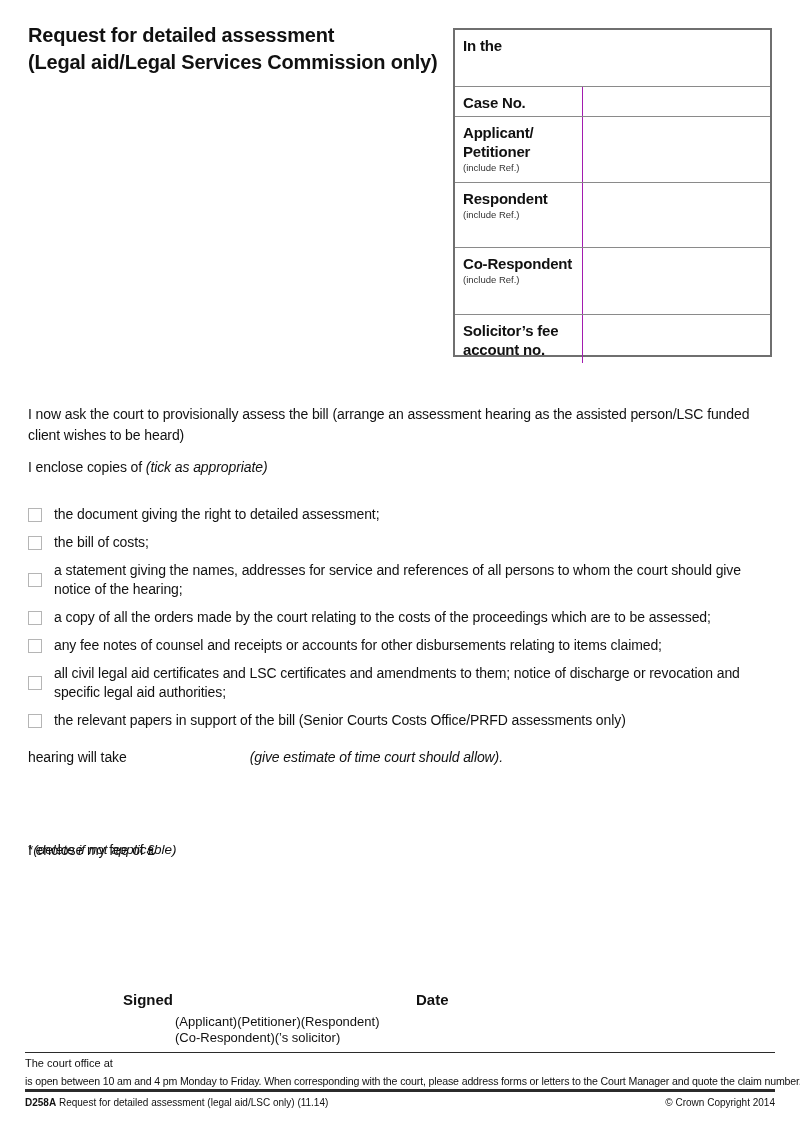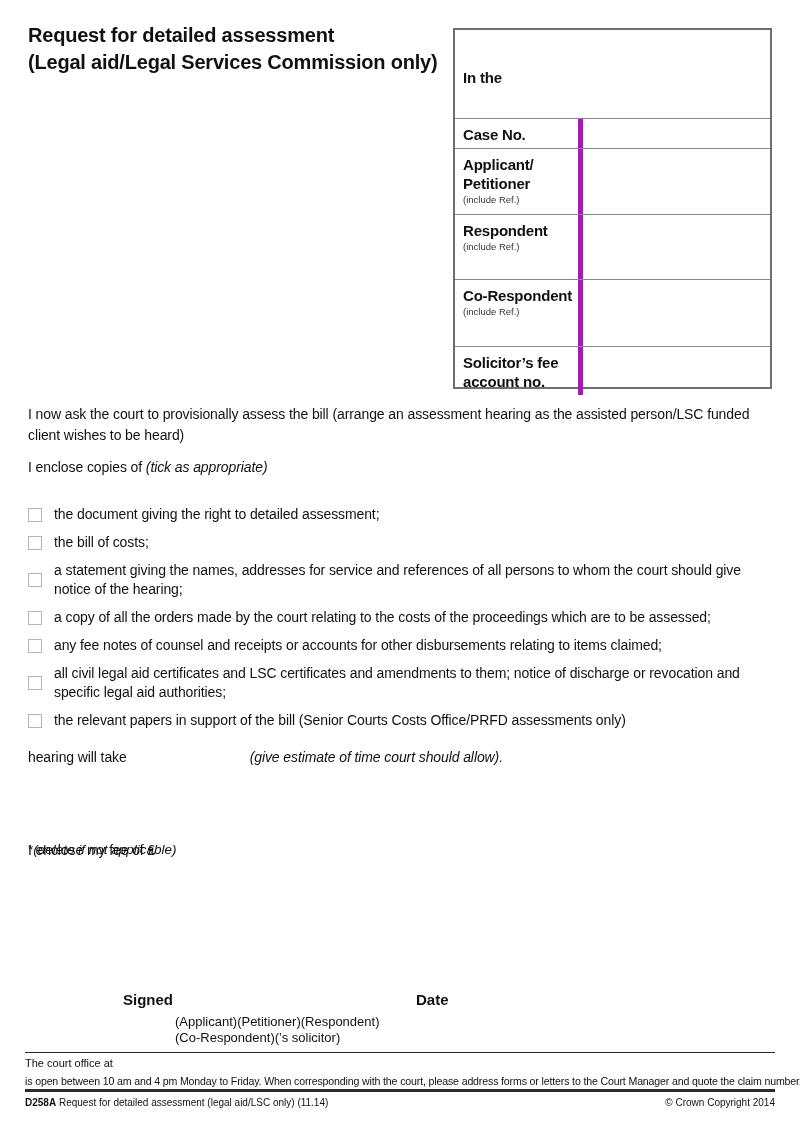--- a/index.html
+++ b/index.html
@@ -22,24 +22,24 @@
     position:absolute;left:453px;top:28px;width:319px;
     border:2px solid #6f6f6f;
     box-sizing:border-box;
     background:#fff;
   }
   .ct-row{
     display:grid;
     grid-template-columns:128px 1fr;
     border-top:1px solid #8a8a8a;
   }
-  .ct-row.first{border-top:none;grid-template-columns:1fr;margin-top:32px;}
+  .ct-row.first{border-top:none;grid-template-columns:1fr;}
   .ct-label{
     padding:6px 4px 4px 8px;
-    border-right:5px solid #a21caf;
+    border-right:1px solid #a21caf;
     box-sizing:border-box;
   }
   .ct-row.first .ct-label{border-right:none;}
   .ct-label .main{
     font-size:15px;font-weight:bold;line-height:19px;
     white-space:pre-line;letter-spacing:-0.2px;
   }
   .ct-label .sub{
     font-size:9.5px;line-height:11px;color:#333;margin-top:1px;
   }

